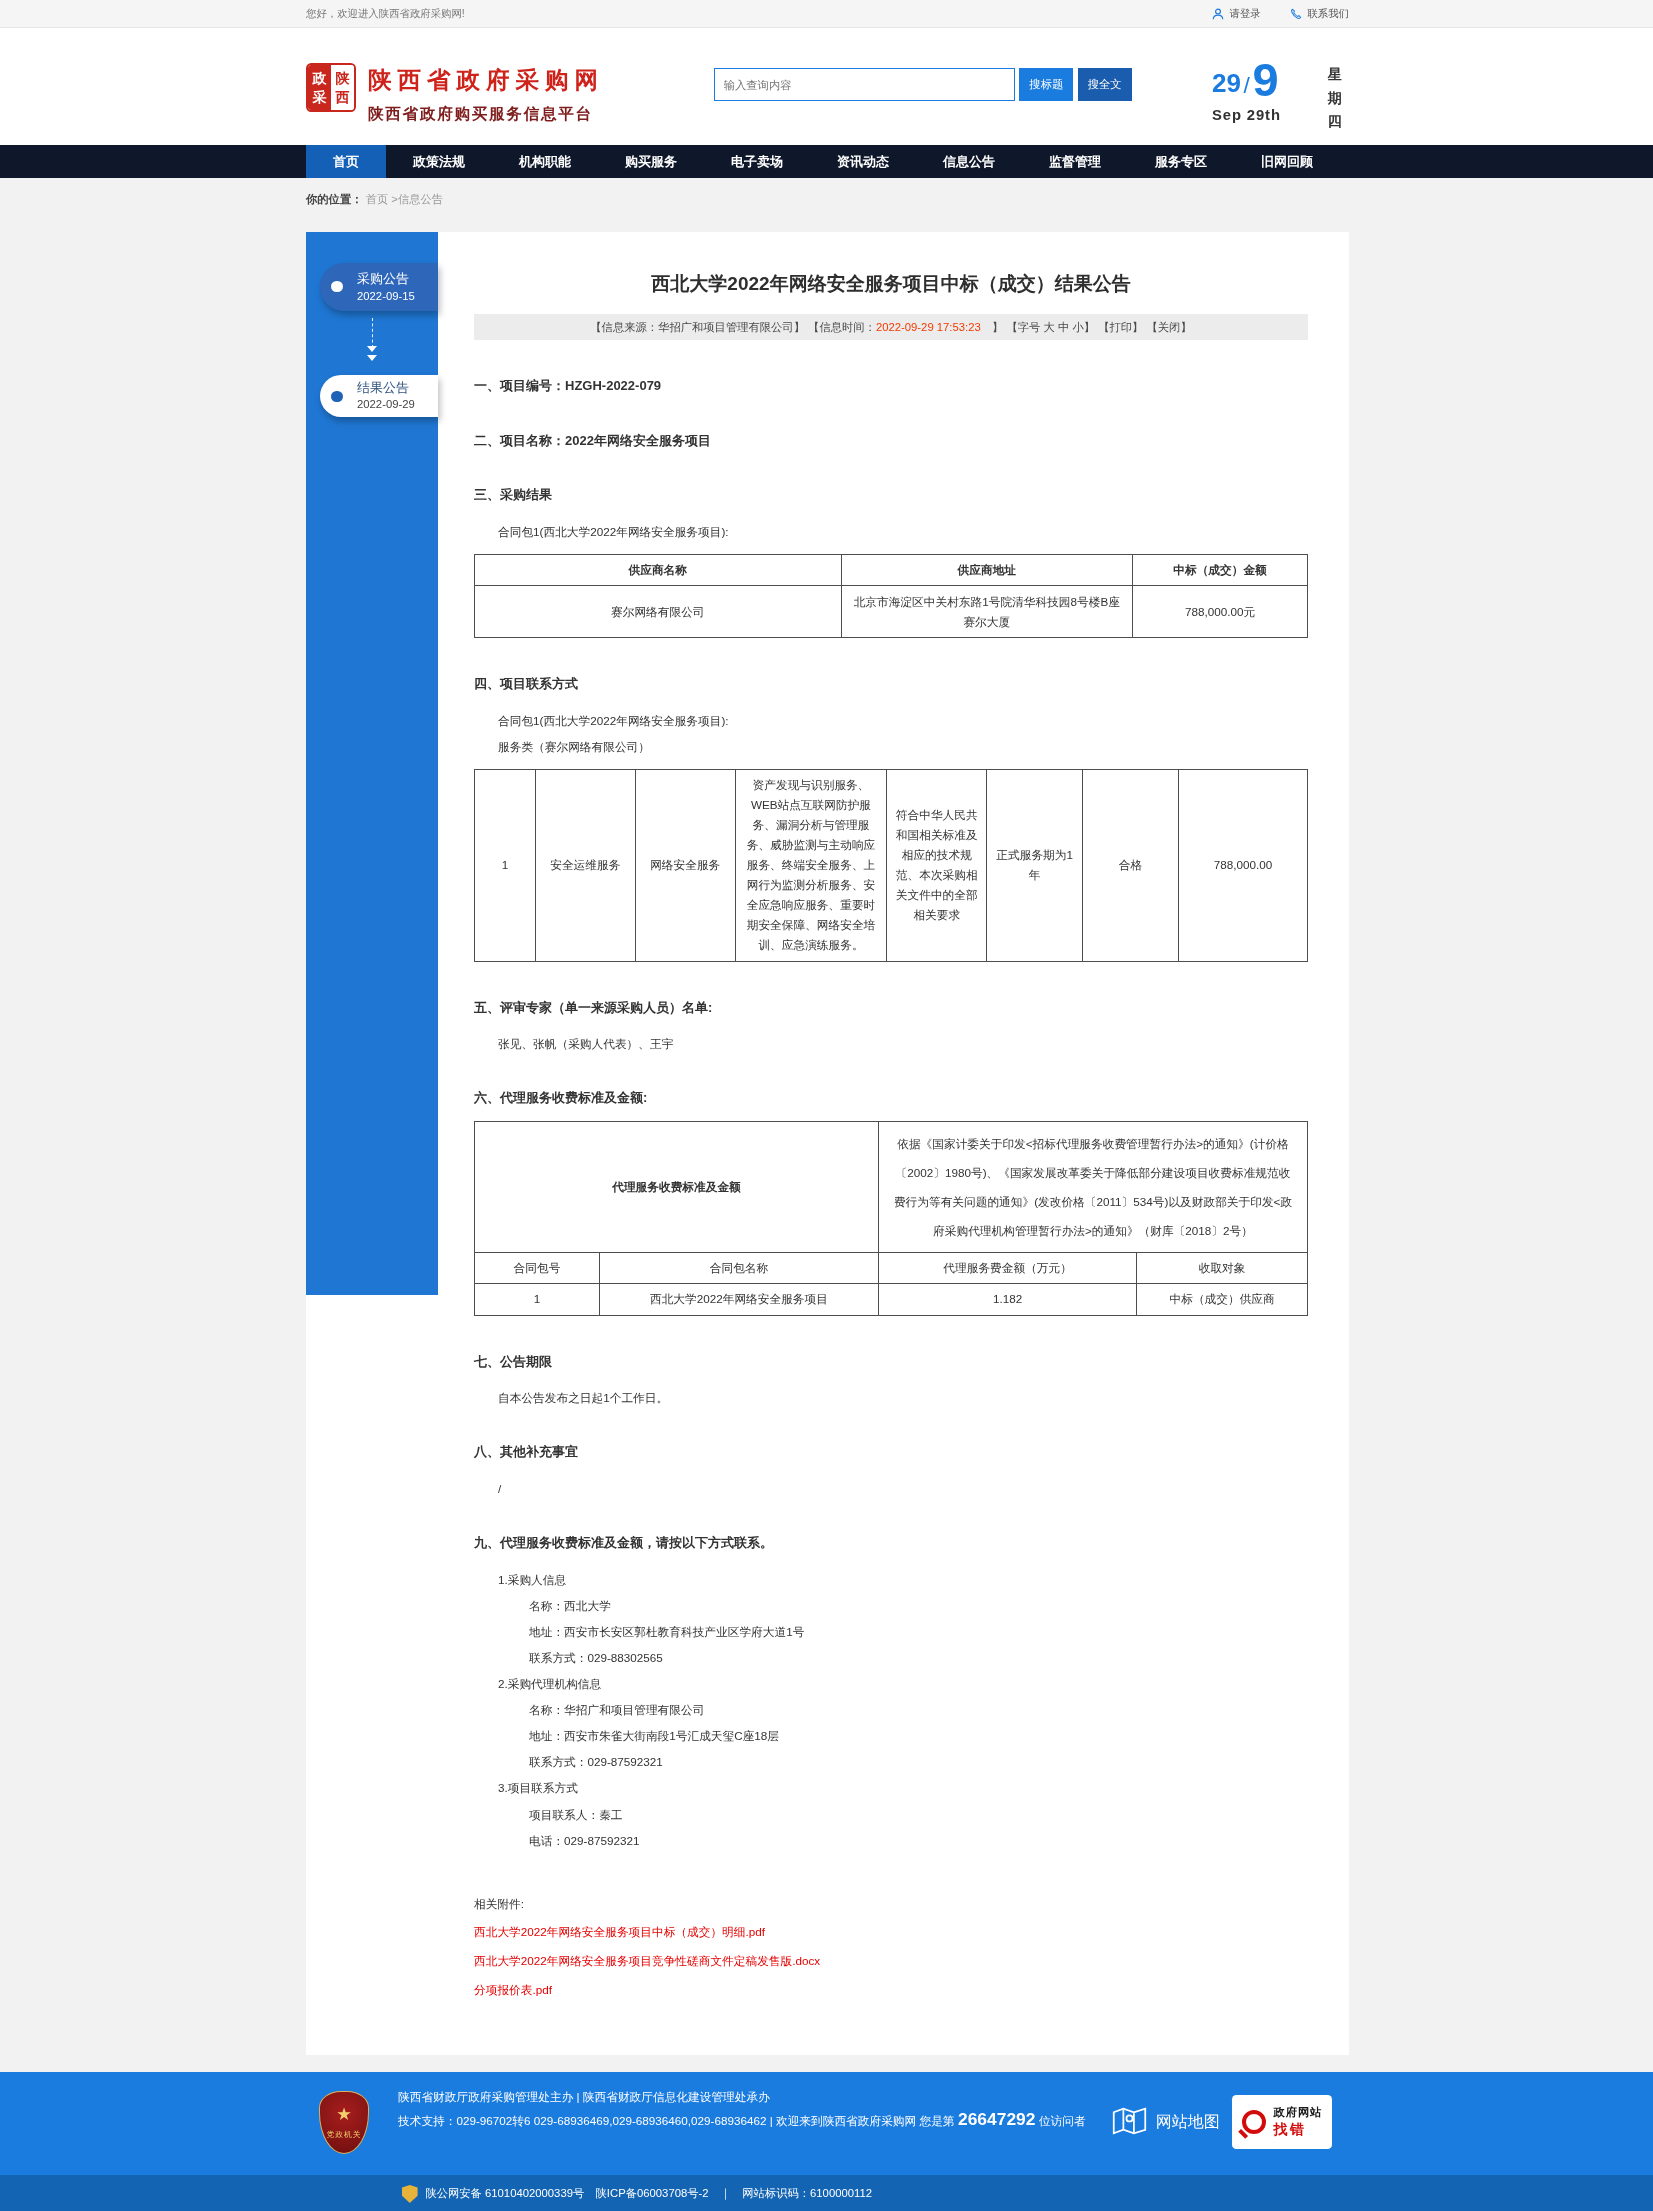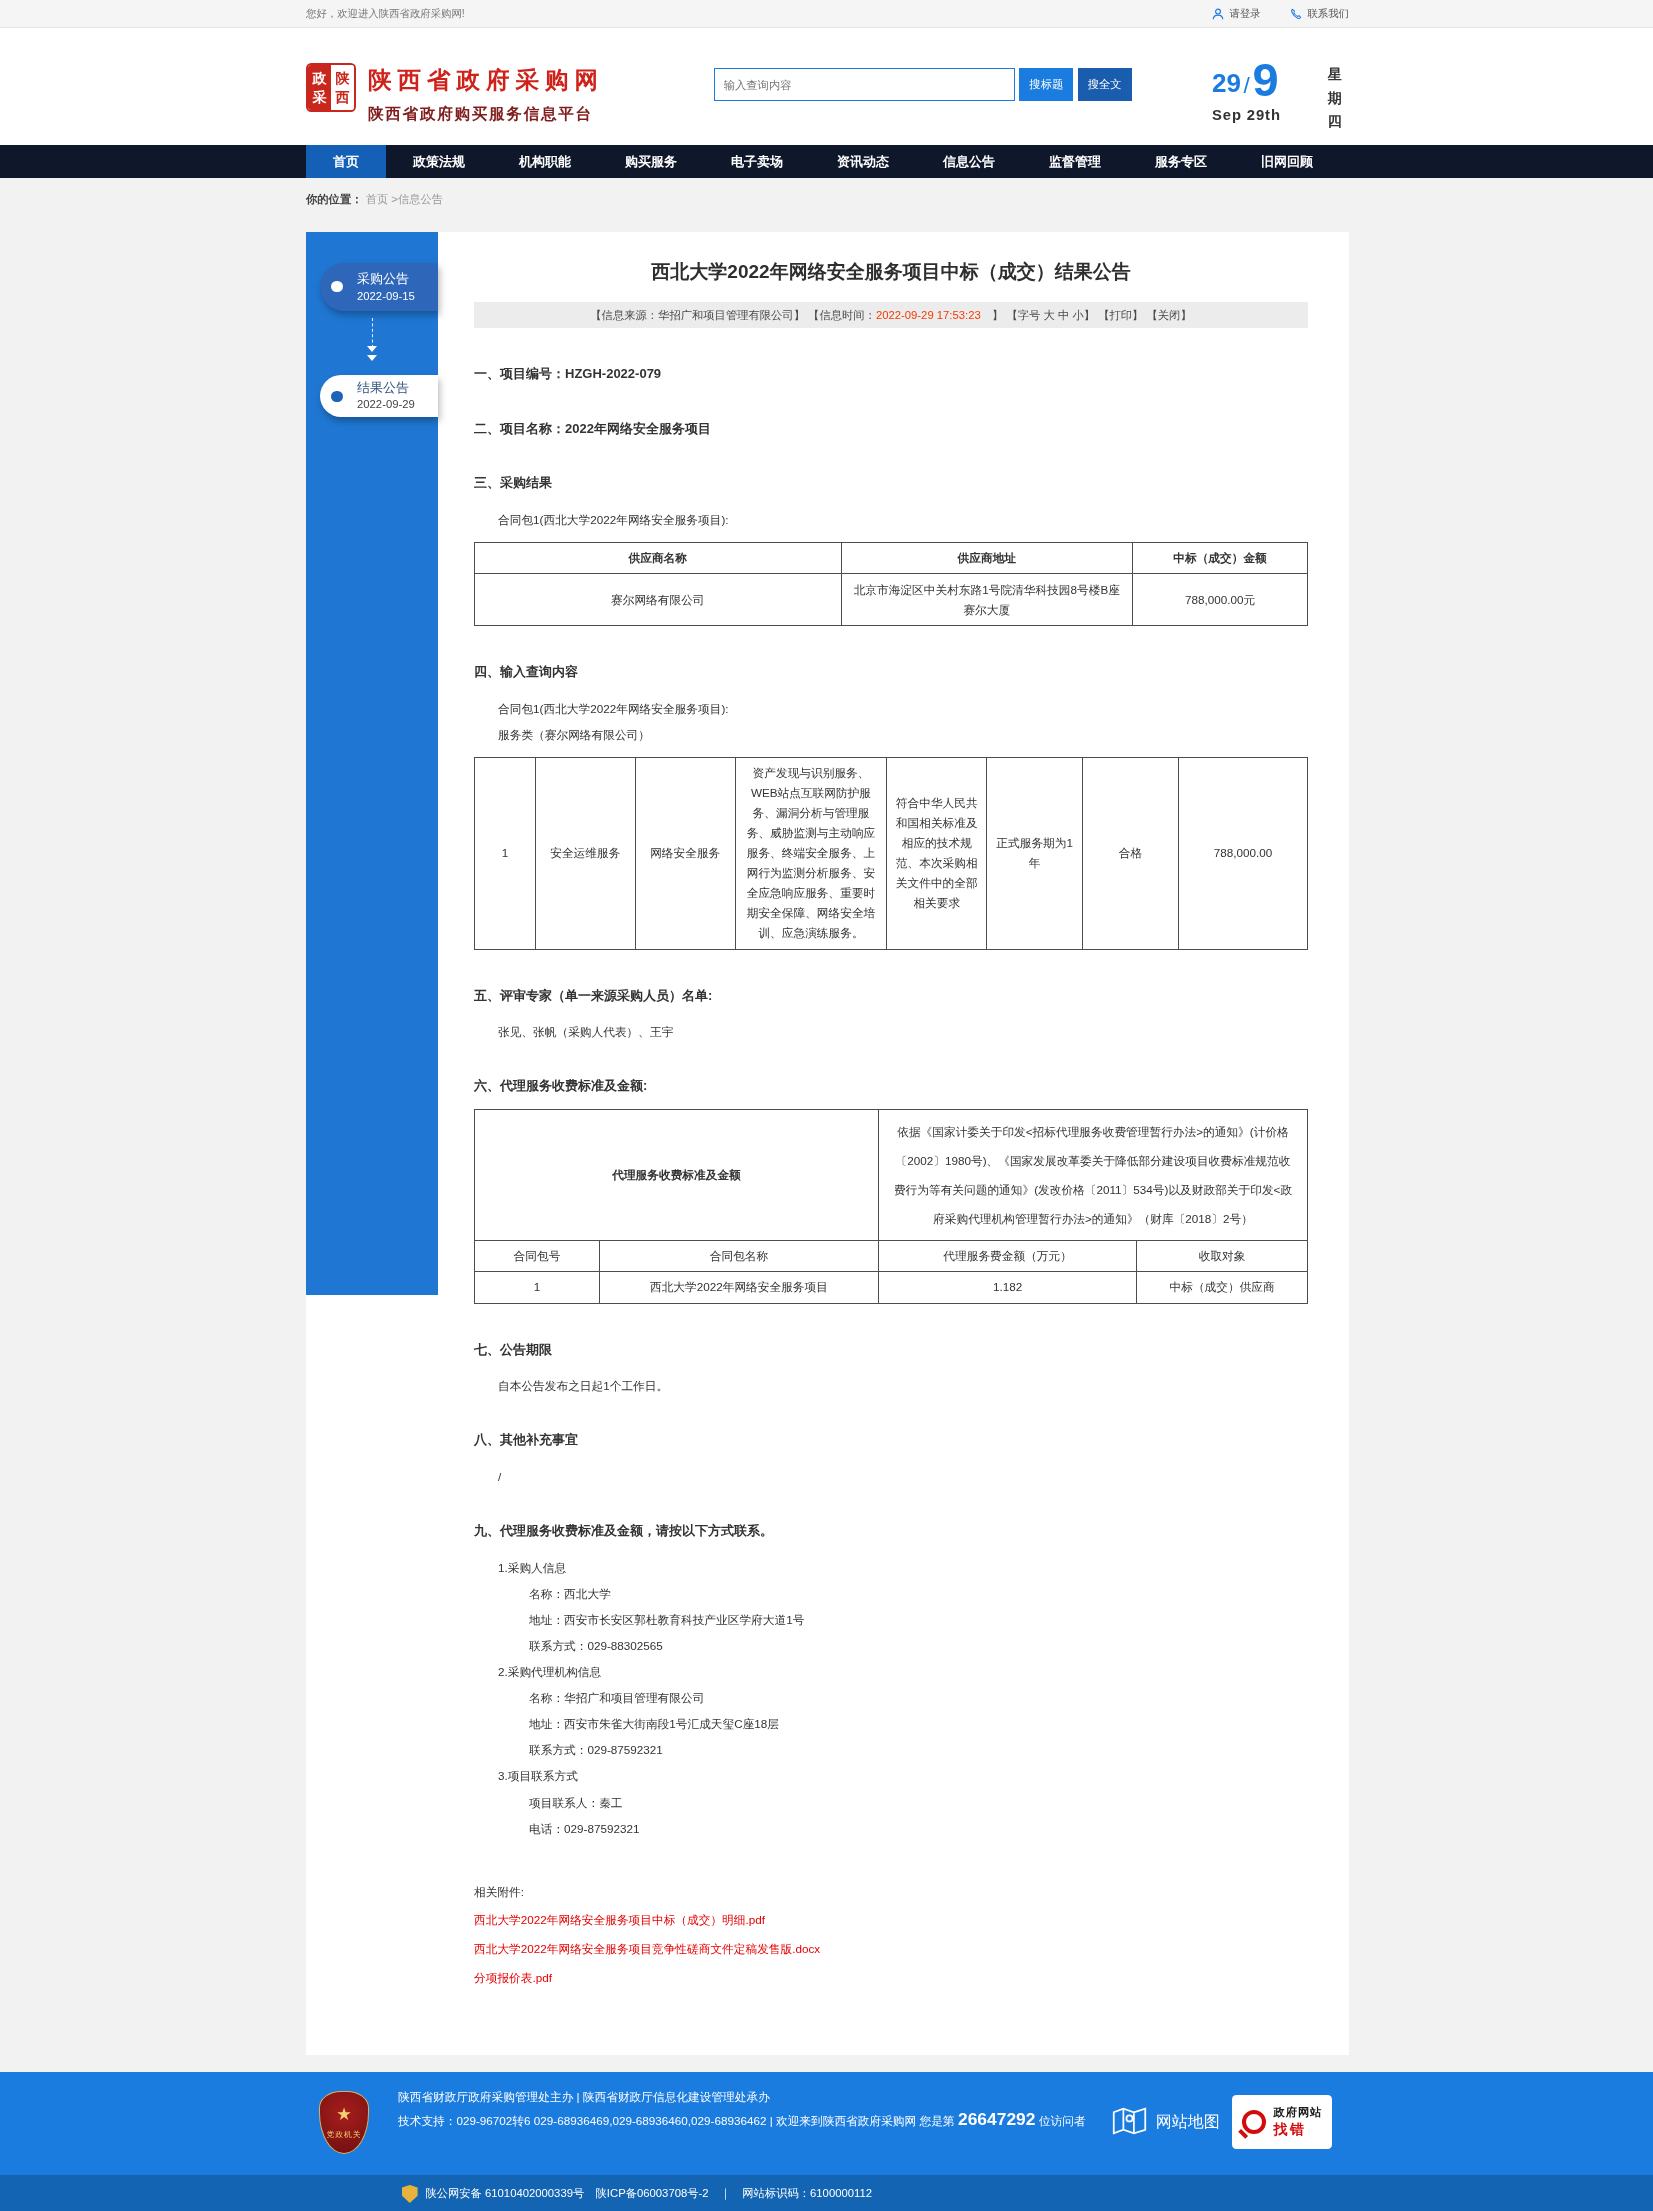--- a/index.html
+++ b/index.html
@@ -65,21 +65,21 @@
   .scard1 .sc-title { position: absolute; left: 37px; top: 7px; font-size: 13px; }
   .scard1 .sc-date { position: absolute; left: 37px; top: 27px; font-size: 11.3px; }
   .connector { position: absolute; left: 0; top: 86px; width: 132px; }
   .dash { width: 0; height: 29.5px; border-left: 0.9px dashed rgba(255,255,255,.9); margin: 0 auto; }
   .chev { width: 0; height: 0; border: 5.2px solid transparent; border-top: 6px solid #fff; margin: -1.7px auto 0; }
   .scard2 { top: 143px; height: 42px; background: #fff; border-radius: 21px 0 0 21px; box-shadow: 1.7px 4.3px 7.8px rgba(0,0,0,.28); }
   .scard2 .dot { position: absolute; left: 11.3px; top: 15.6px; width: 11.3px; height: 11.3px; border-radius: 50%; background: #1e63b5; }
   .scard2 .sc-title { position: absolute; left: 37px; top: 4.3px; font-size: 13px; color: #31557f; }
   .scard2 .sc-date { position: absolute; left: 37px; top: 22.6px; font-size: 11.3px; color: #444; }
 
-  .content { position: absolute; left: 168px; top: 0; width: 834px; z-index: 2; font-size: 11.7px; color: #333; }
+  .content { position: absolute; left: 168px; top: 12px; width: 834px; z-index: 2; font-size: 11.7px; color: #333; }
   .content h1 { font-size: 19px; font-weight: bold; text-align: center; margin: 27px 0 0; color: #2e2e2e; }
   .meta { margin-top: 17.4px; height: 26px; line-height: 26px; background: #ececec; text-align: center; font-size: 11.3px; color: #4a4a4a; }
   .meta .red { color: #f43a00; }
   .meta .ctrl { cursor: pointer; }
   .sec { font-size: 13px; font-weight: bold; margin-top: 37px; line-height: 17.4px; }
   .sub { margin-top: 19px; margin-left: 24px; line-height: 17.4px; }
   .tight { margin-top: 8.7px; }
 
   table { border-collapse: collapse; margin-top: 14px; width: 834px; color: #333; }
   td, th { border: 0.9px solid #4d4d4d; text-align: center; font-size: 11.7px; padding: 5.2px 7px; line-height: 20px; }
@@ -264,21 +264,21 @@
           <th>中标（成交）金额</th>
         </tr>
         <tr class="data">
           <td>赛尔网络有限公司</td>
           <td>北京市海淀区中关村东路1号院清华科技园8号楼B座赛尔大厦</td>
           <td>788,000.00元</td>
         </tr>
       </tbody>
         </table>
 
-      <div class="sec">四、输入查询内容</div>
+      <div class="sec">四、项目联系方式</div>
       <div class="sub">合同包1(西北大学2022年网络安全服务项目):</div>
       <div class="sub tight">服务类（赛尔网络有限公司）</div>
 
       <table class="t2">
         <colgroup>
           <col style="width:7.3%">
             <col style="width:12%">
             <col style="width:12%">
             <col style="width:18.2%">
           <col style="width:12%">

